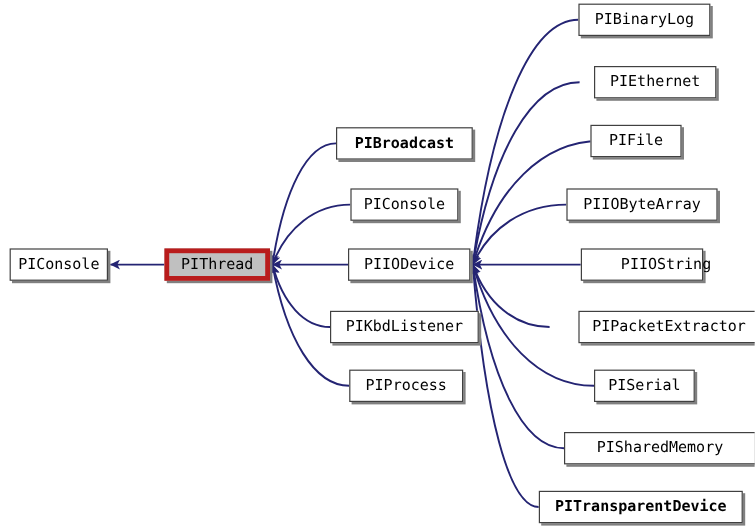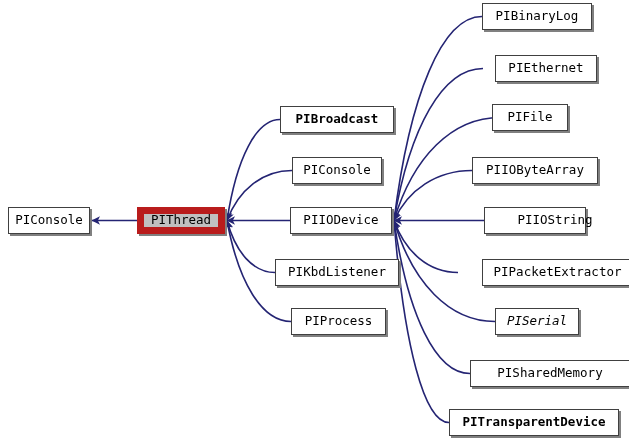--- a/index.html
+++ b/index.html
@@ -36,21 +36,21 @@
   }
   .node .node-label {
     font-family: "DejaVu Sans Mono", "Liberation Mono", monospace;
     font-size: 12.5px;
     line-height: 1;
     color: #000000;
     letter-spacing: 0px;
   }
   .node.current {
     background: #c0c0c0;
-    border: 7px solid #b91c1c;
+    border: 4px solid #b91c1c;
   }
 </style>
 </head>
 <body>
 
 <div id="diagram">
 
   <svg id="edges" viewBox="0 0 629 443" width="629" height="443" xmlns="http://www.w3.org/2000/svg">
     <defs>
       <marker id="arrowhead" viewBox="0 0 10 10" refX="9.6" refY="5" markerWidth="5.2" markerHeight="5.2" orient="auto-start-reverse">
@@ -109,21 +109,21 @@
       </div>
       <div class="node" style="left: 472px; top: 157px; width: 126px; height: 27px;">
         <span class="node-label">PIIOByteArray</span>
       </div>
       <div class="node" style="left: 484px; top: 207px; width: 102px; height: 27px; padding-left: 40px;">
         <span class="node-label">PIIOString</span>
       </div>
       <div class="node" style="left: 482px; top: 259px; width: 151px; height: 27px;">
         <span class="node-label">PIPacketExtractor</span>
       </div>
-      <div class="node" style="left: 495px; top: 308px; width: 84px; height: 27px; font-style: italic;">
+      <div class="node" style="left: 495px; top: 308px; width: 84px; height: 27px;">
         <span class="node-label">PISerial</span>
       </div>
       <div class="node" style="left: 470px; top: 360px; width: 160px; height: 27px;">
         <span class="node-label">PISharedMemory</span>
       </div>
       <div class="node" style="left: 449px; top: 409px; width: 170px; height: 27px; font-weight: bold;">
         <span class="node-label">PITransparentDevice</span>
       </div>
     </div>
 

